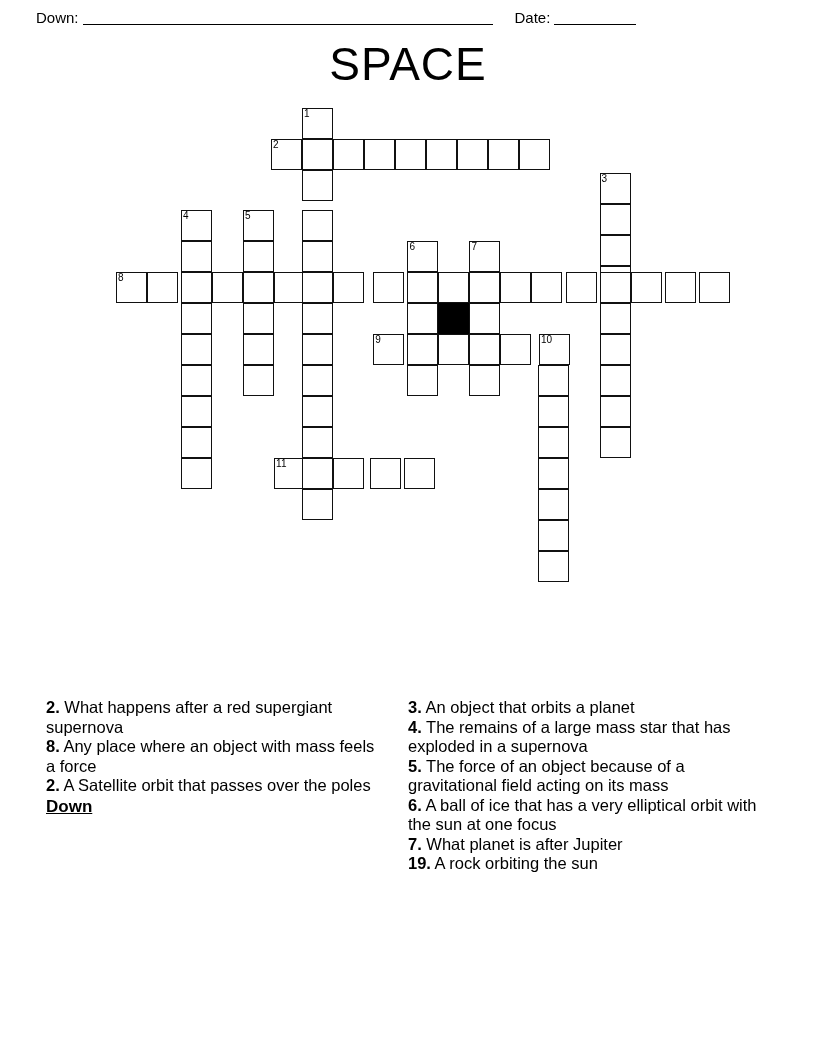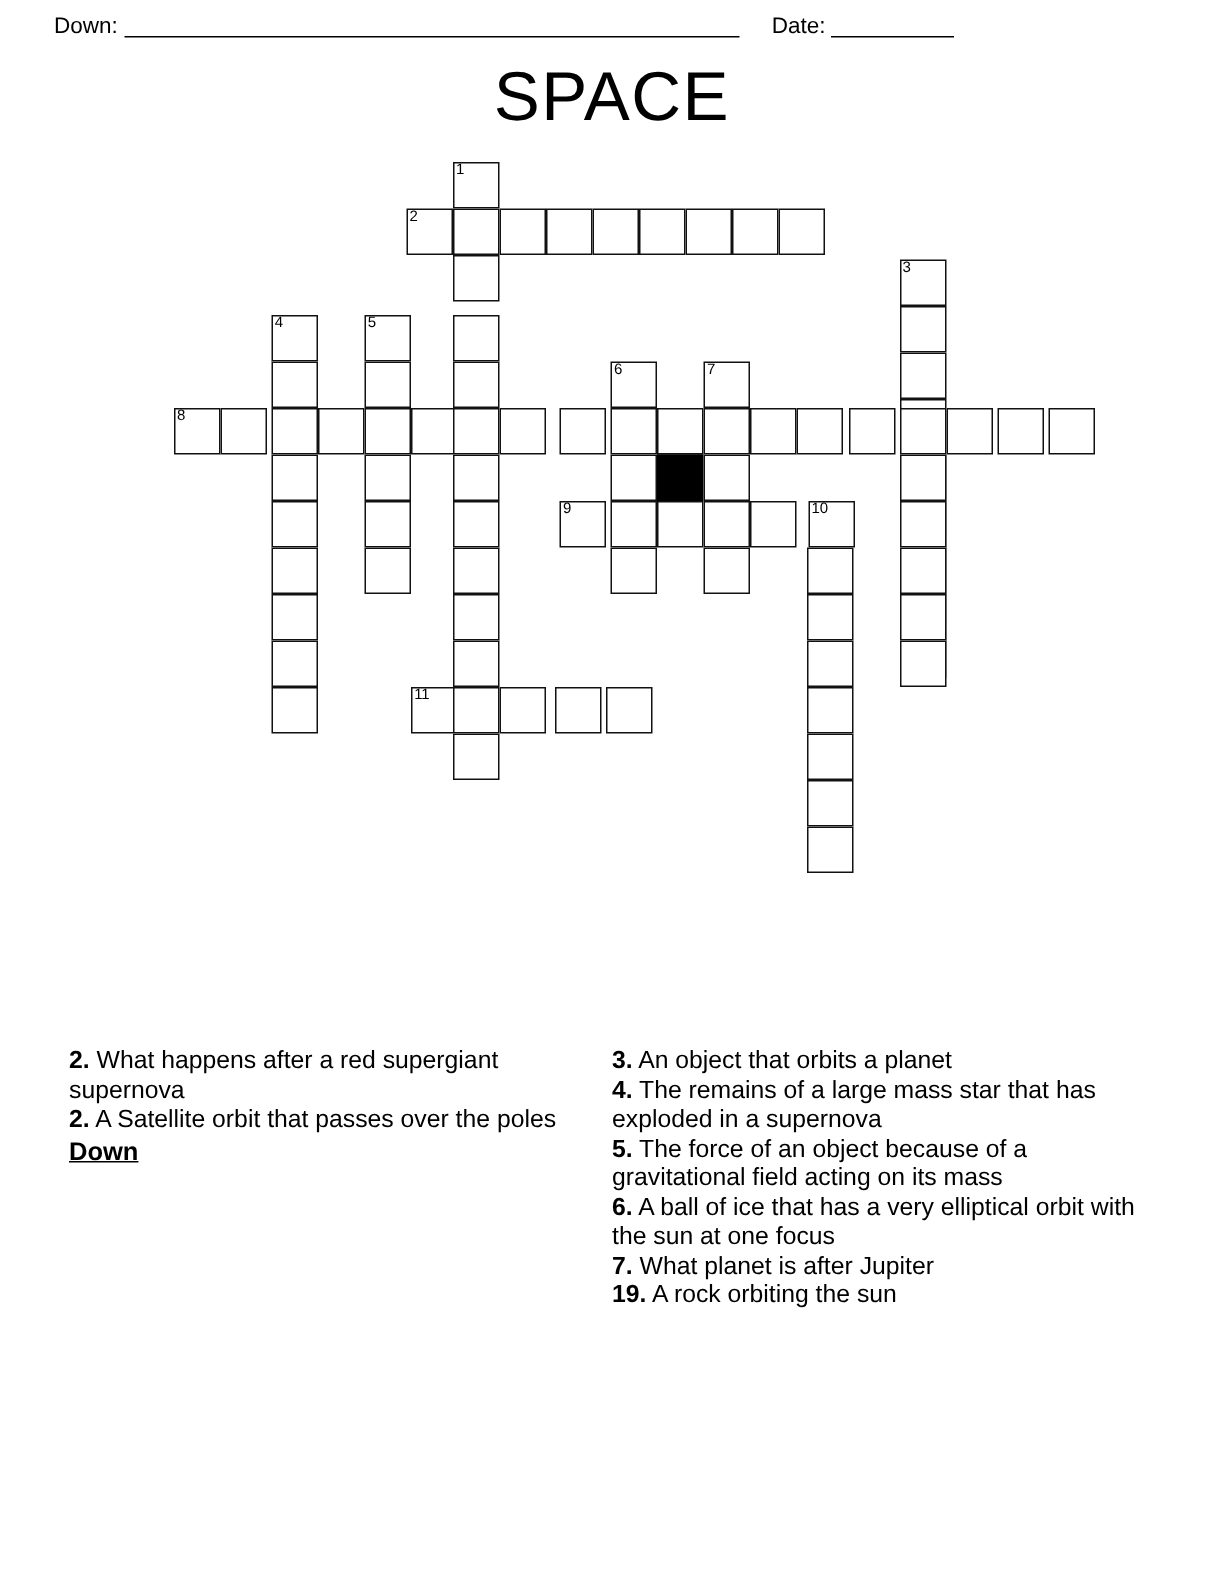--- a/index.html
+++ b/index.html
@@ -221,20 +221,21 @@
     <div class="cell" style="left: 302px; top: 489.3px;"></div>
     <div class="cell" style="left: 537.6px; top: 489.3px;"></div>
     <div class="cell" style="left: 537.6px; top: 520.3px;"></div>
     <div class="cell" style="left: 537.6px; top: 551.3px;"></div>
   </div>
 
 <div id="clues">
   <div class="clue-col left">
     <div id="across-list">
         <div class="clue-item"><b>2.</b><span> What happens after a red supergiant supernova</span></div>
+        <div class="clue-item"><b>8.</b><span> Any place where an object with mass feels a force</span></div>
         <div class="clue-item"><b>2.</b><span> A Satellite orbit that passes over the poles</span></div>
       </div>
     <div class="clue-heading">Down</div>
   </div>
   <div class="clue-col right">
     <div id="down-list-right">
         <div class="clue-item"><b>3.</b><span> An object that orbits a planet</span></div>
         <div class="clue-item"><b>4.</b><span> The remains of a large mass star that has exploded in a supernova</span></div>
         <div class="clue-item"><b>5.</b><span> The force of an object because of a gravitational field acting on its mass</span></div>
         <div class="clue-item"><b>6.</b><span> A ball of ice that has a very elliptical orbit with the sun at one focus</span></div>

